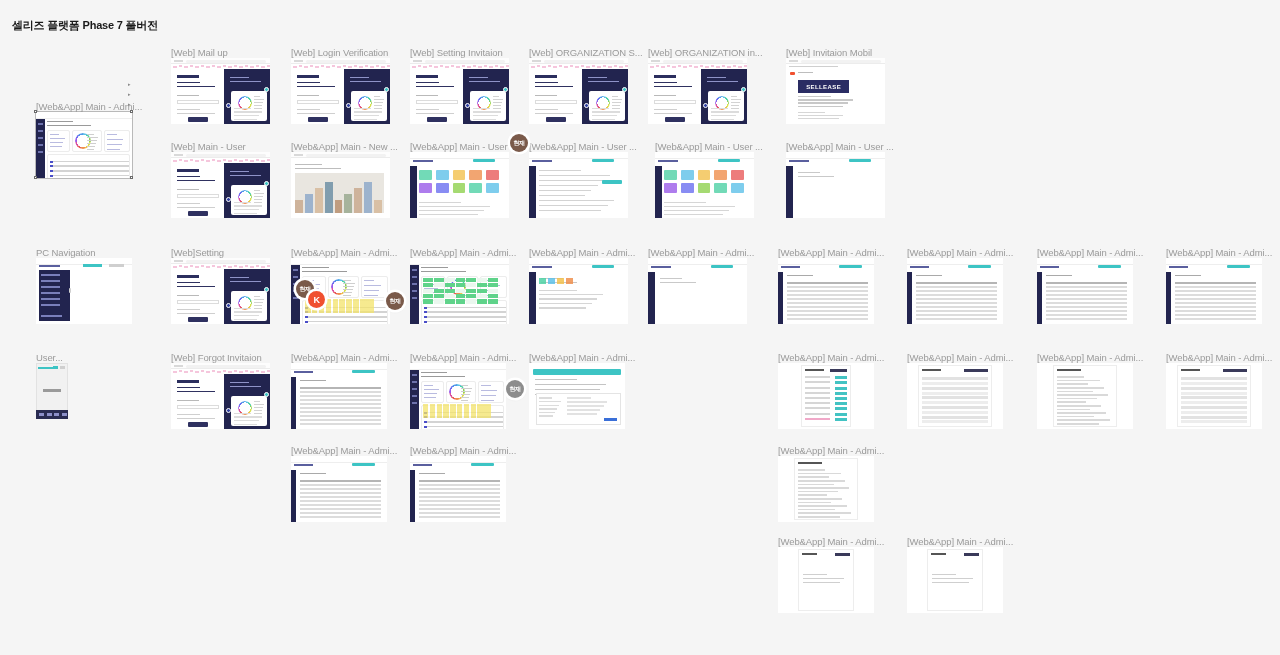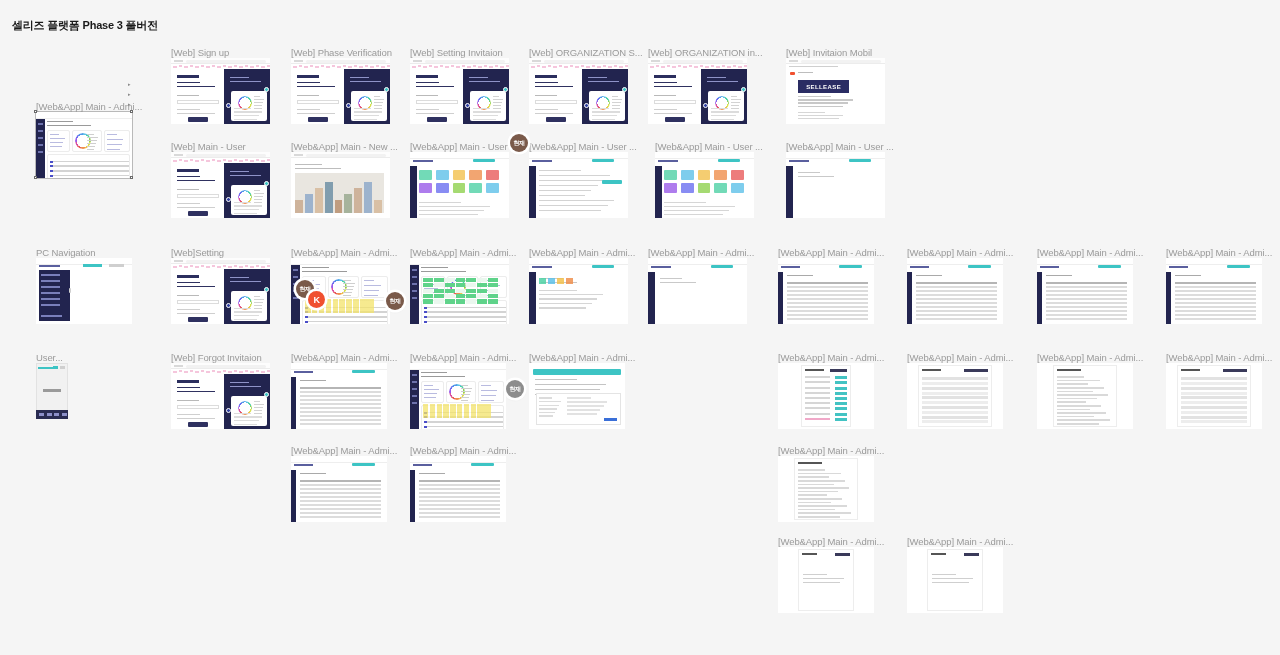--- a/index.html
+++ b/index.html
@@ -85,21 +85,21 @@
   .mob-screen{ position:absolute; left:0; top:0; width:100%; height:100%; background:#f1f1f1; border:1px solid #e2e2e2;}
   .mob-bottom{ position:absolute; left:0; right:0; bottom:0; height:9px; background:#2a2c52;}
 
   
   .doc{ position:absolute; background:#fff; box-shadow:0 0 0 1px #ededed; }
 </style>
 </head>
 <body>
 
 <div id="canvas">
-  <div class="page-title">셀리즈 플랫폼 Phase 3 풀버전</div>
+  <div class="page-title">셀리즈 플랫폼 Phase 7 풀버전</div>
   <div id="frames">
       <div class="frame" style="left: 36px; top: 112px; width: 96px; height: 66px; outline: rgb(185, 185, 185) solid 1px;">
         <div class="frame-label">[Web&amp;App] Main - Admi...</div>
         <div class="frame-body">
           <div class="dash-side" style="width:8.64px;"></div>
           <div class="dash-top"></div>
           <div style="position:absolute;left:2px;top:11px;width:5.28px;height:2.4px;background:#6d72ad;"></div>
           <div style="position:absolute;left:2px;top:18px;width:5.28px;height:2.4px;background:#6d72ad;"></div>
           <div style="position:absolute;left:2px;top:25px;width:5.28px;height:2.4px;background:#6d72ad;"></div>
           <div style="position:absolute;left:2px;top:32px;width:5.28px;height:2.4px;background:#6d72ad;"></div>
@@ -137,21 +137,21 @@
             <div style="position:absolute;left:2px;top:19.799999999999997px;width:79.67999999999999px;height:1.6px;background:#d3d3d3;"></div>
             <div style="position:absolute;left:2px;top:19.799999999999997px;width:3px;height:2px;background:#4a4ec8;"></div>
           </div>
         </div>
         <div class="sel-handle" style="left:-2px;top:-2px;"></div>
         <div class="sel-handle" style="left:94px;top:-2px;"></div>
         <div class="sel-handle" style="left:-2px;top:64px;"></div>
         <div class="sel-handle" style="left:94px;top:64px;"></div>
       </div>
       <div class="frame" style="left:171px;top:58px;width:99px;height:66px;">
-        <div class="frame-label">[Web] Sign up</div>
+        <div class="frame-label">[Web] Mail up</div>
         <div class="frame-body">
           <div class="browser-top"></div>
           <div style="position:absolute;left:2px;top:7px;width:93px;height:3px;">
             <div class="pinkline" style="left:0px;top:1.4px;width:3.8499999999999996px;"></div>
             <div class="pinkline" style="left:5.5px;top:0px;width:3.8499999999999996px;"></div>
             <div class="pinkline" style="left:11px;top:1.4px;width:3.8499999999999996px;"></div>
             <div class="pinkline" style="left:16.5px;top:0px;width:3.8499999999999996px;"></div>
             <div class="pinkline" style="left:22px;top:1.4px;width:3.8499999999999996px;"></div>
             <div class="pinkline" style="left:27.5px;top:0px;width:3.8499999999999996px;"></div>
             <div class="pinkline" style="left:33px;top:1.4px;width:3.8499999999999996px;"></div>
@@ -191,21 +191,21 @@
               <div style="position:absolute;left:3px;top:20.430000000000003px;width:27.324px;height:1.4px;background:#dcdcdc;"></div>
               <div style="position:absolute;left:3px;top:24.03px;width:24.948px;height:1.4px;background:#dcdcdc;"></div>
               <div style="position:absolute;left:3px;top:27.630000000000003px;width:22.572px;height:1.4px;background:#dcdcdc;"></div>
             </div>
             <div class="dot-badge" style="left:39.6px;top:18px;width:5px;height:5px;"></div>
             <div class="dot-badge" style="left:1.98px;top:34.32px;width:5px;height:5px;background:#2f3fa0;"></div>
           </div>
         </div>
       </div>
       <div class="frame" style="left:291px;top:58px;width:99px;height:66px;">
-        <div class="frame-label">[Web] Phase Verification</div>
+        <div class="frame-label">[Web] Login Verification</div>
         <div class="frame-body">
           <div class="browser-top"></div>
           <div style="position:absolute;left:2px;top:7px;width:93px;height:3px;">
             <div class="pinkline" style="left:0px;top:1.4px;width:3.8499999999999996px;"></div>
             <div class="pinkline" style="left:5.5px;top:0px;width:3.8499999999999996px;"></div>
             <div class="pinkline" style="left:11px;top:1.4px;width:3.8499999999999996px;"></div>
             <div class="pinkline" style="left:16.5px;top:0px;width:3.8499999999999996px;"></div>
             <div class="pinkline" style="left:22px;top:1.4px;width:3.8499999999999996px;"></div>
             <div class="pinkline" style="left:27.5px;top:0px;width:3.8499999999999996px;"></div>
             <div class="pinkline" style="left:33px;top:1.4px;width:3.8499999999999996px;"></div>

